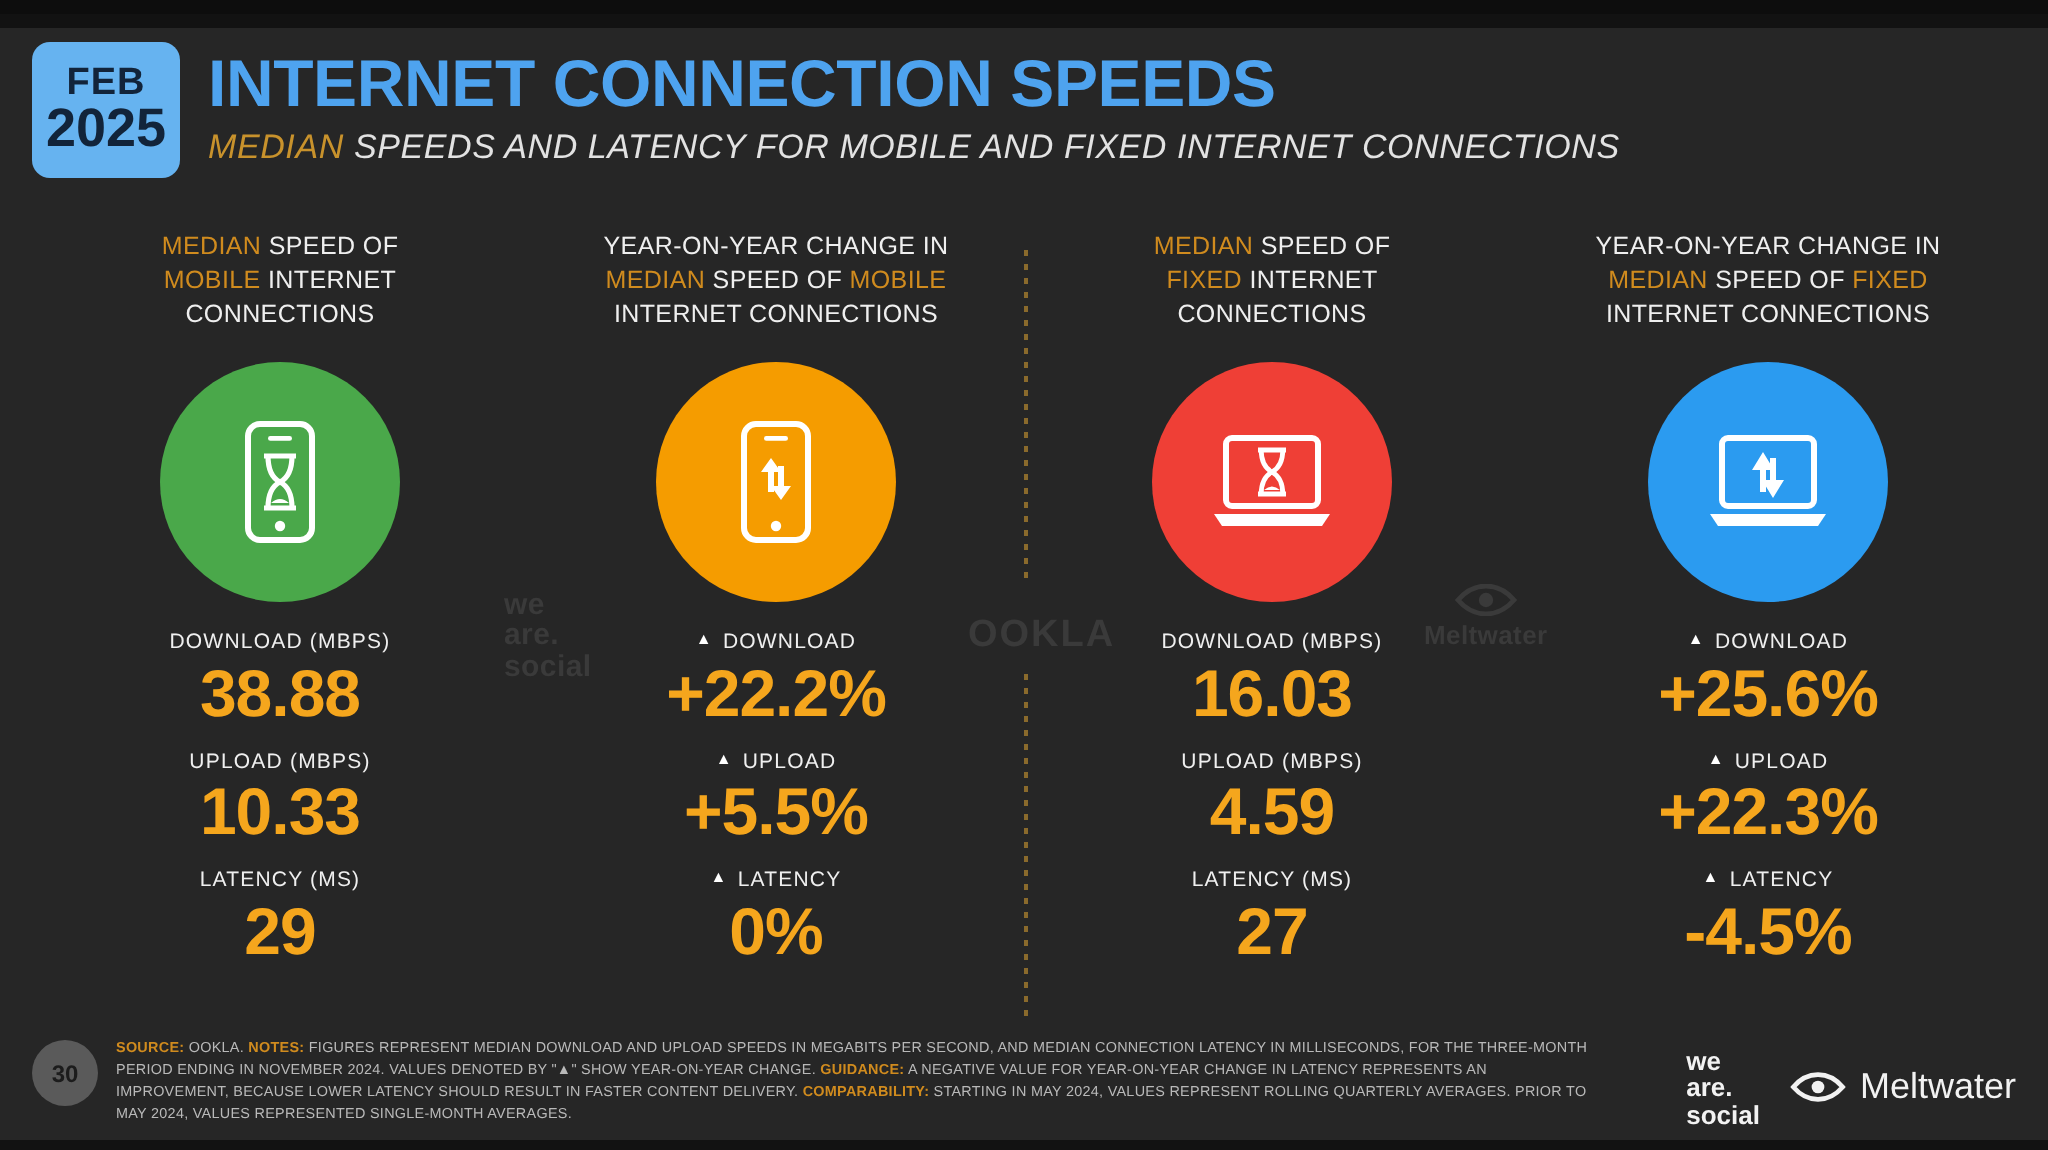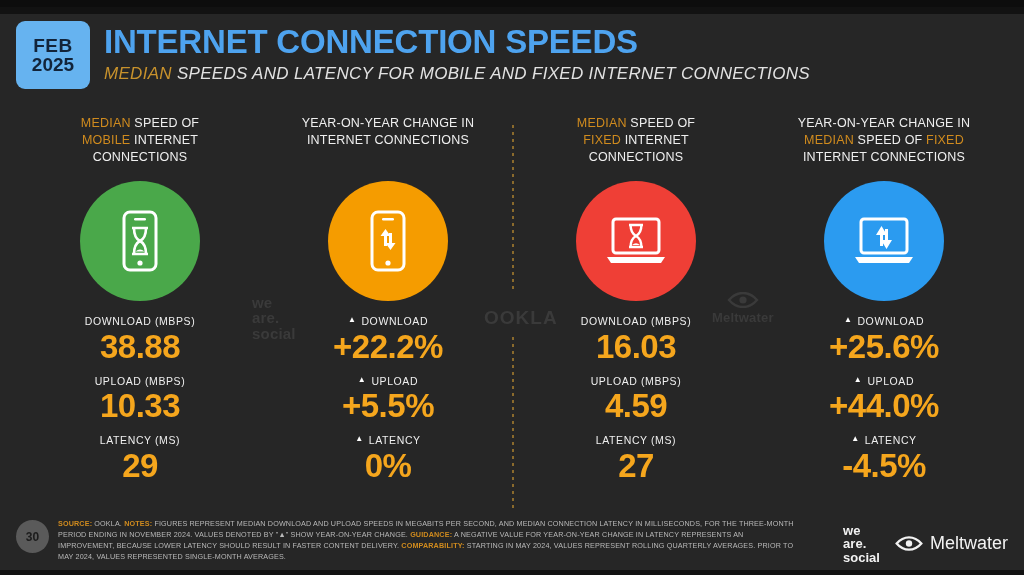--- a/index.html
+++ b/index.html
@@ -20,21 +20,21 @@
 
   
   .header { position:absolute; top:14px; left:16px; right:16px; height:72px; }
   .datebox {
     position:absolute; left:0; top:0; width:74px; height:68px;
     background:#66b3f0; border-radius:9px;
     display:flex; flex-direction:column; align-items:center; justify-content:center;
     line-height:1.0;
   }
   .datebox .m { font-size:19px; font-weight:bold; color:#12243a; letter-spacing:.5px; }
-  .datebox .y { font-size:19px; font-weight:bold; color:#12243a; letter-spacing:0px; }
+  .datebox .y { font-size:27px; font-weight:bold; color:#12243a; letter-spacing:0px; }
   .titlewrap { position:absolute; left:88px; top:4px; }
   .title {
     font-size:33px; font-weight:bold; color:#4ea3ef; letter-spacing:-0.2px;
     line-height:1.05; white-space:nowrap;
   }
   .subtitle {
     margin-top:4px; font-size:17px; color:#e2e2e2; letter-spacing:.3px; white-space:nowrap;font-style:italic;
   }
   .subtitle .hl { color:#c8922c; }
 
@@ -162,20 +162,21 @@
           <div class="mlabel">
             <span>LATENCY (MS)</span>
           </div>
           <div class="mvalue last">29</div>
         </div>
     </div>
 
     <div class="col">
       <div class="colhead">
           <div><span>YEAR-ON-YEAR CHANGE IN</span></div>
+          <div><span class="hl">MEDIAN</span><span> SPEED OF </span><span class="hl">MOBILE</span></div>
           <div><span>INTERNET CONNECTIONS</span></div>
         </div>
       <div class="circle" style="background: rgb(245, 156, 0);">
         <svg width="78" height="78" viewBox="0 0 78 78">
           <rect x="23" y="10" width="32" height="58" rx="6" fill="none" stroke="#fff" stroke-width="3"></rect>
           <rect x="33" y="16" width="12" height="2.4" rx="1.2" fill="#fff"></rect>
           <circle cx="39" cy="61" r="2.6" fill="#fff"></circle>
           <path d="M35 44 V34 H31.5 L36.5 27 L41.5 34 H38 V44 Z" fill="#fff"></path>
           <path d="M43 31 V41 H46.5 L41.5 48 L36.5 41 H40 V31 Z" fill="#fff"></path>
         </svg>
@@ -250,21 +251,21 @@
       <div class="metrics">
           <div class="mlabel">
             <span class="tri">▲</span>
             <span>DOWNLOAD</span>
           </div>
           <div class="mvalue">+25.6%</div>
           <div class="mlabel">
             <span class="tri">▲</span>
             <span>UPLOAD</span>
           </div>
-          <div class="mvalue">+44.0%</div>
+          <div class="mvalue">+22.3%</div>
           <div class="mlabel">
             <span class="tri">▲</span>
             <span>LATENCY</span>
           </div>
           <div class="mvalue last">-4.5%</div>
         </div>
     </div>
   </div>
 
   <div class="wm wm-was">

